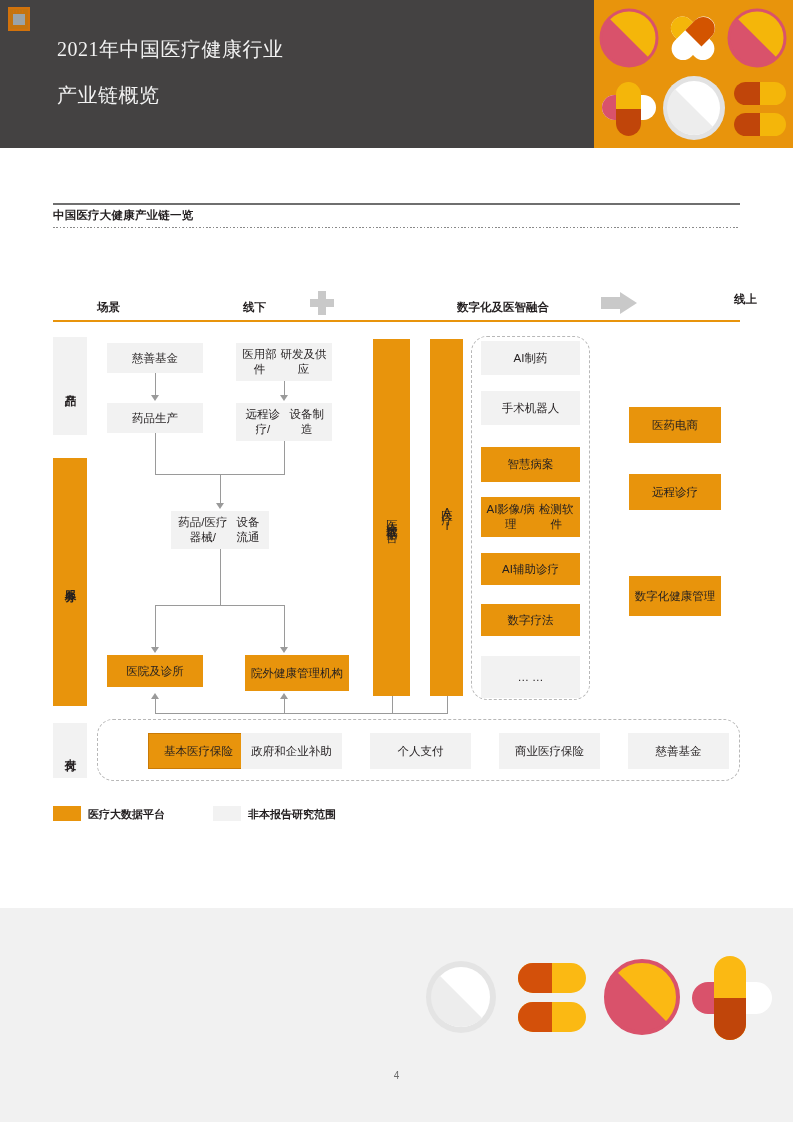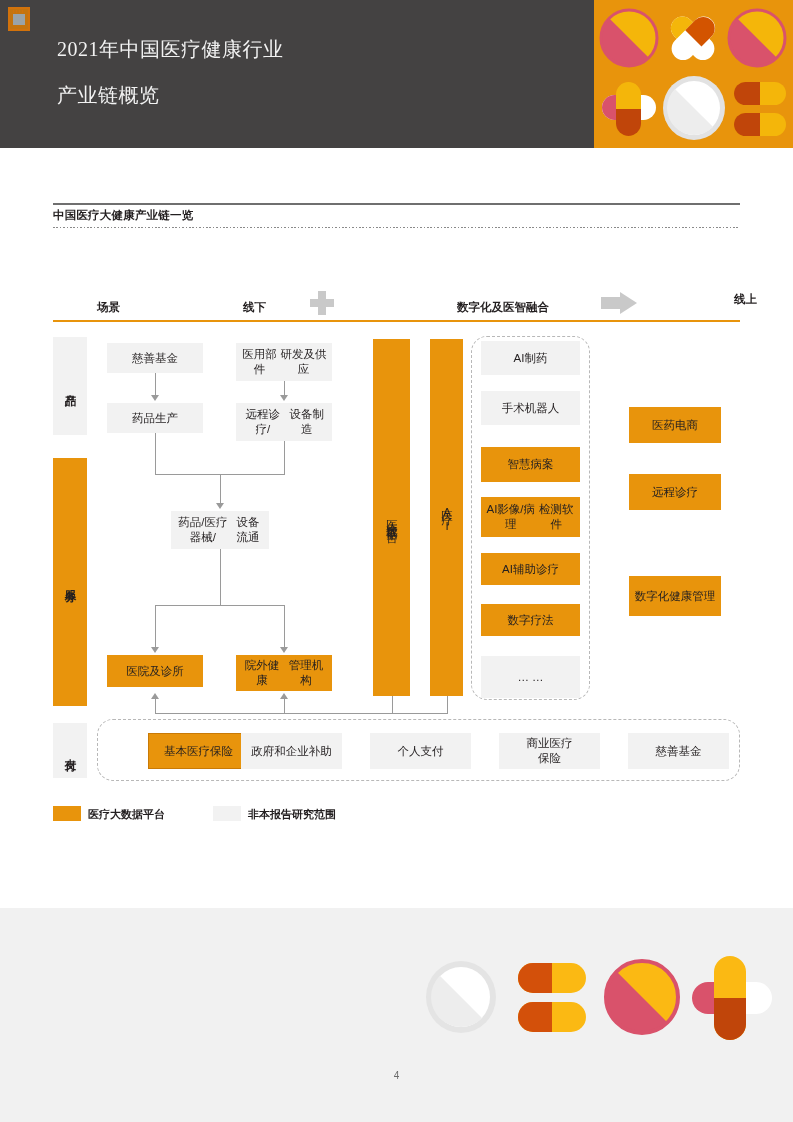--- a/index.html
+++ b/index.html
@@ -172,21 +172,21 @@
       <div>远程诊疗/</div>
       <div>设备制造</div>
     </div>
 
   <div class="node gray" style="left:171px; top:511px; width:98px; height:38px;">
       <div>药品/医疗器械/</div>
       <div>设备流通</div>
     </div>
 
   <div class="node orange" style="left:107px; top:655px; width:96px; height:32px;">医院及诊所</div>
-  <div class="node orange" style="left:236px; top:655px; width:96px; height:36px;">
+  <div class="node orange" style="left:245px; top:655px; width:104px; height:36px;">
       <div>院外健康</div>
       <div>管理机构</div>
     </div>
 
   <div class="ln v" style="left:154.5px; top:373px; height:22px;"></div>
   <div class="ahead-d" style="left:150.5px; top:395px;"></div>
   <div class="ln v" style="left:283.5px; top:381px; height:14px;"></div>
   <div class="ahead-d" style="left:279.5px; top:395px;"></div>
 
   <div class="ln v" style="left:154.5px; top:433px; height:42px;"></div>
@@ -263,21 +263,21 @@
         <div>基本医疗</div>
         <div>保险</div>
       </div>
       <div class="node gray" style="left: 241px; top: 733px; width: 101px; height: 36px;">
         <div>政府和企业</div>
         <div>补助</div>
       </div>
       <div class="node gray" style="left: 370px; top: 733px; width: 101px; height: 36px; align-items: center;">
         <div>个人支付</div>
       </div>
-      <div class="node gray" style="left: 499px; top: 733px; width: 101px; height: 36px; flex-direction: column;">
+      <div class="node gray" style="left: 499px; top: 733px; width: 101px; height: 36px;">
         <div>商业医疗</div>
         <div>保险</div>
       </div>
       <div class="node gray" style="left: 628px; top: 733px; width: 101px; height: 36px;">
         <div>慈善基金</div>
       </div>
     </div>
 
   <div class="legend-sw" style="left:53px; top:806px; background:#E8940C;"></div>
   <div class="legend-tx" style="left:88px; top:807px;">医疗大数据平台</div>

